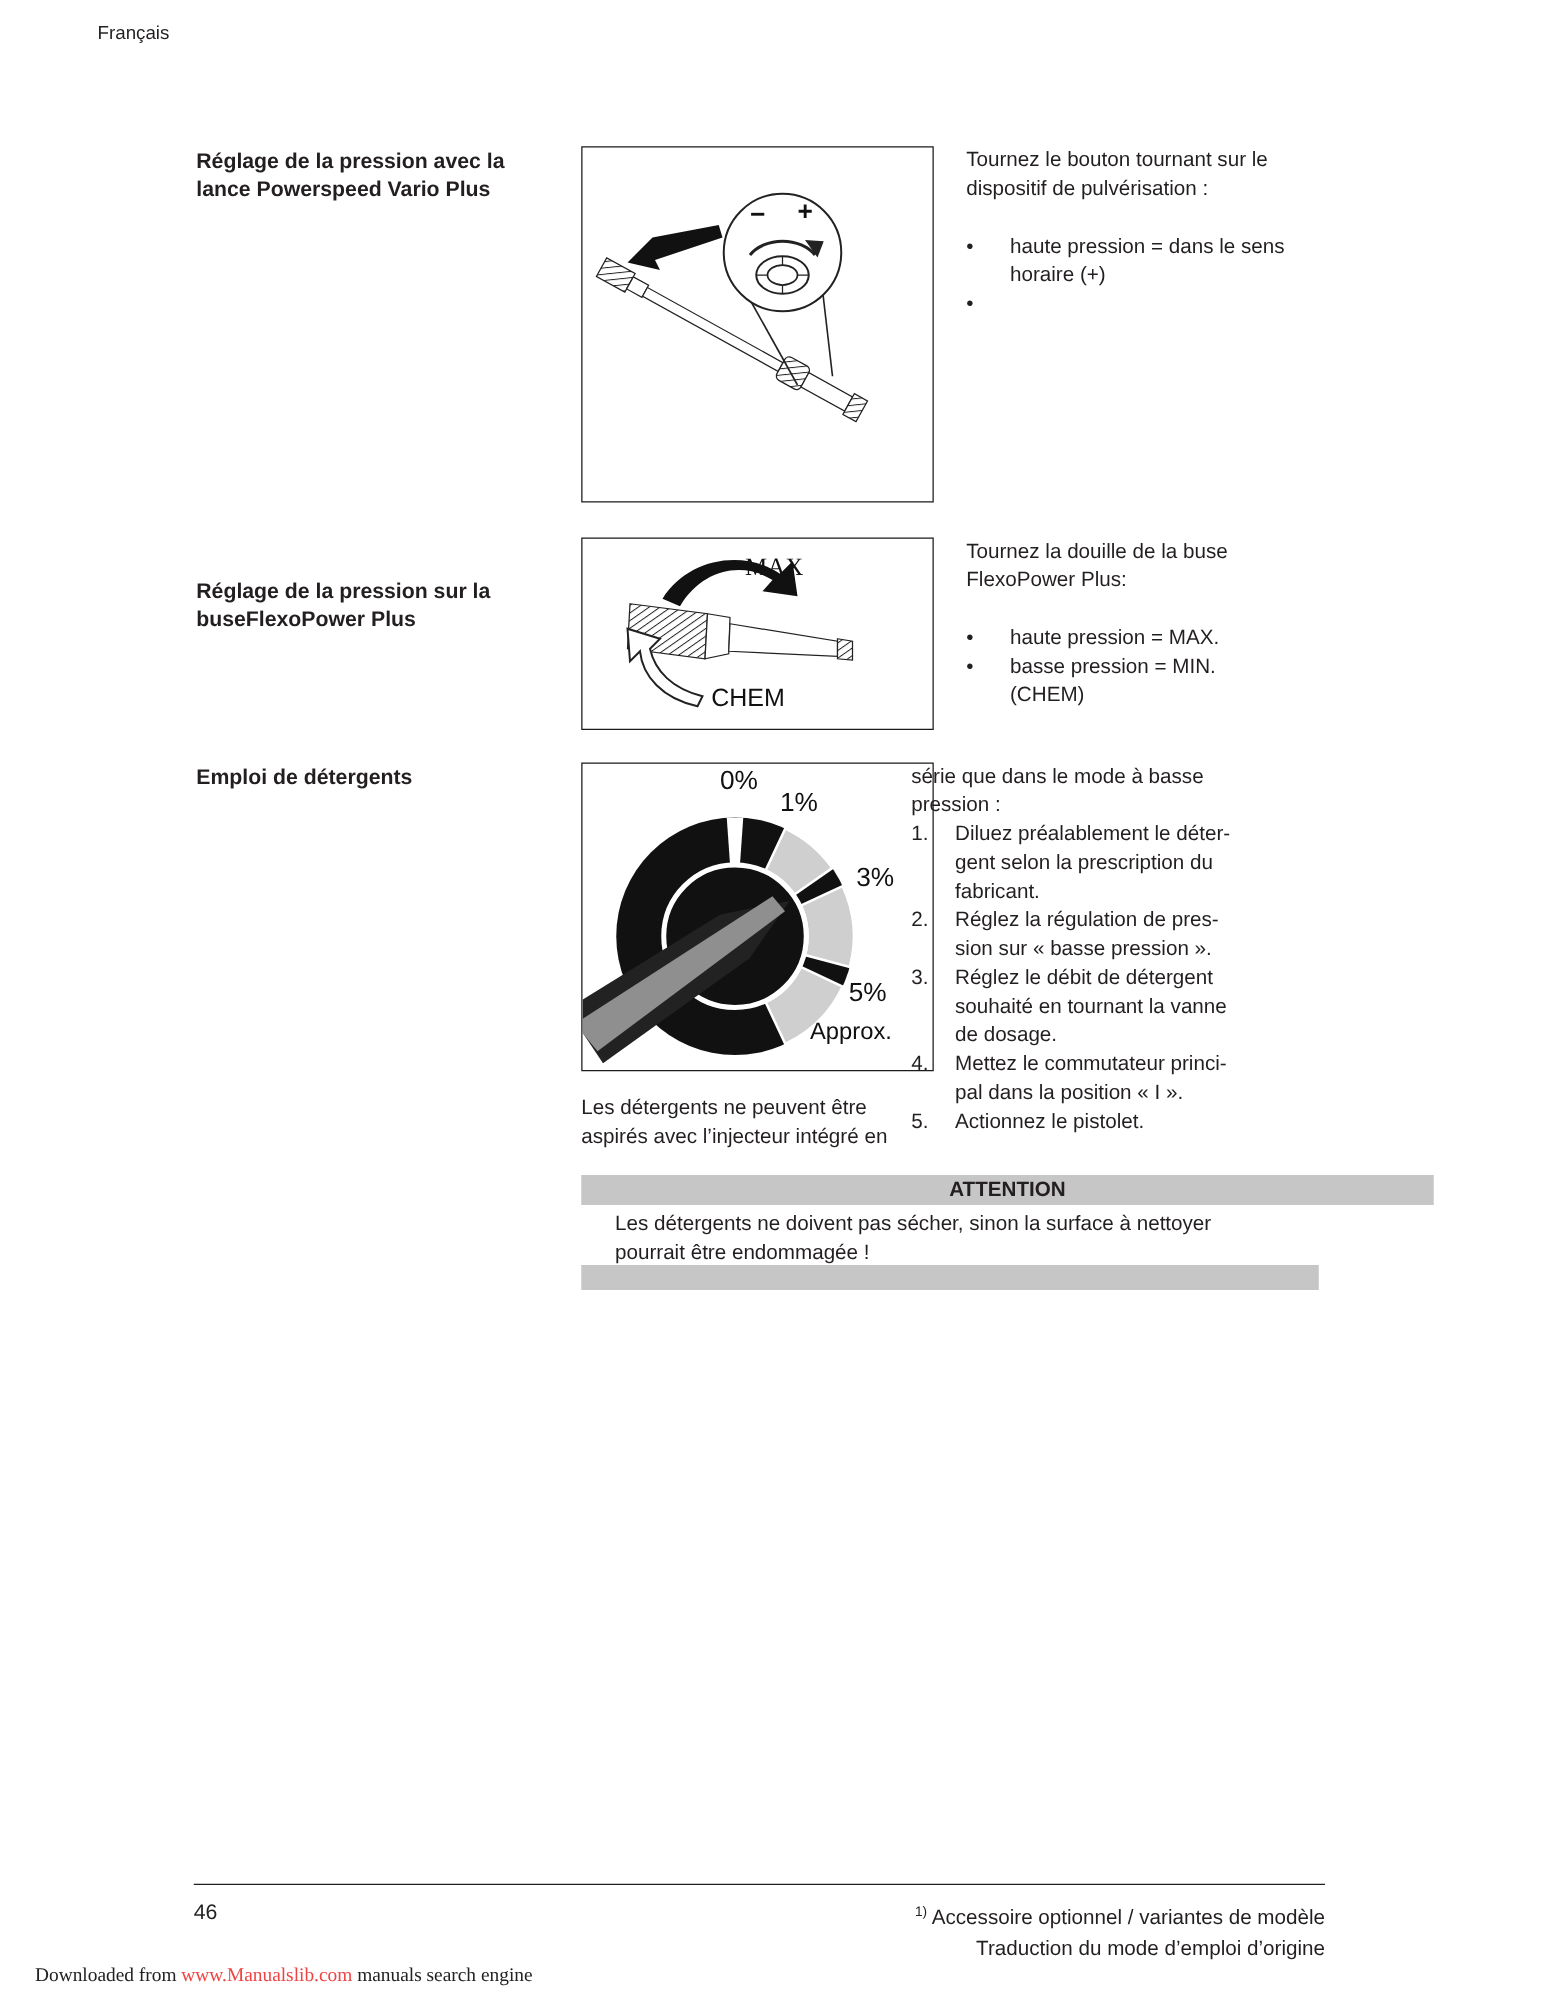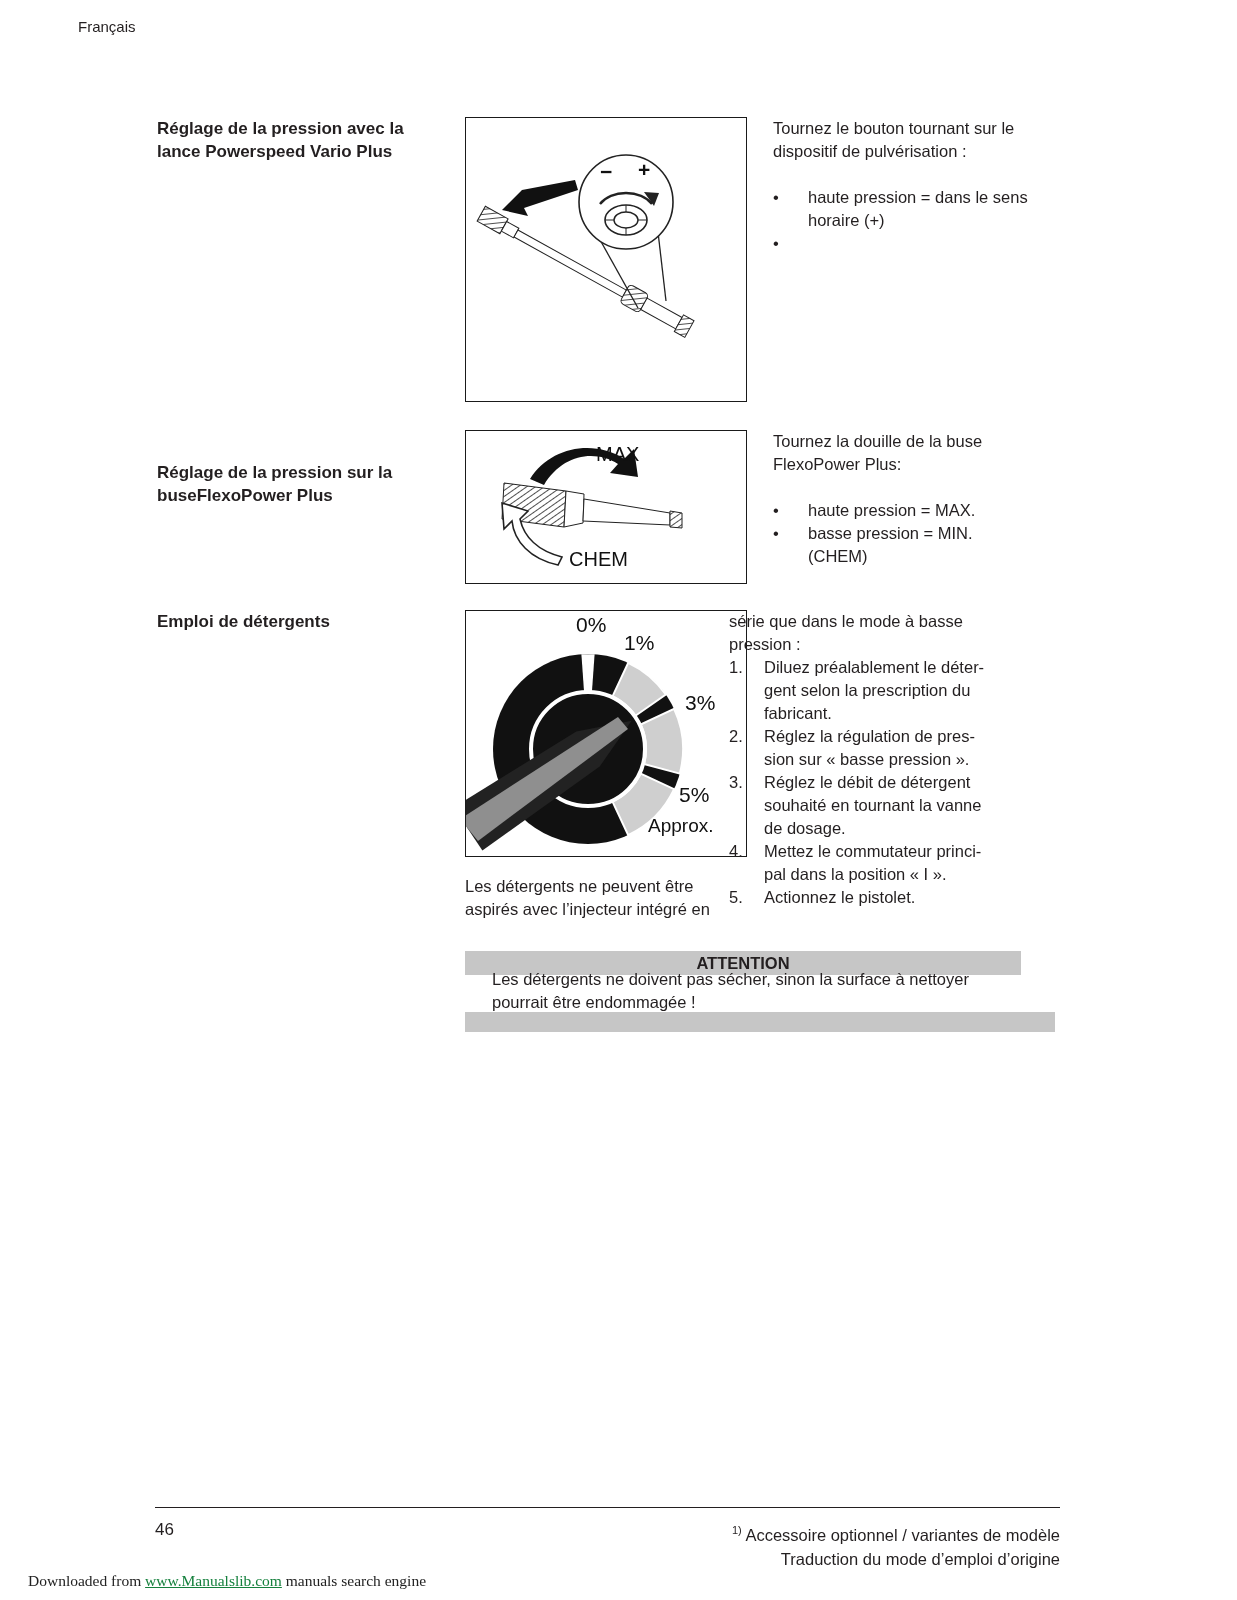--- a/index.html
+++ b/index.html
@@ -22,21 +22,21 @@
   .attn-title {
     background:#c6c6c6; height:24px; line-height:24px; text-align:center;
     font-weight:bold; font-size:16.5px;
   }
   .attn-bar { background:#c6c6c6; height:20px; }
   .rule { border-top:1px solid #231f20; }
   .footer-right { text-align:right; font-size:16.5px; line-height:24px; }
   .footer-right sup { font-size:11px; }
   .pagenum { font-size:17px; }
   .watermark { font-family:"Liberation Serif", serif; font-size:15.5px; color:#222; }
-  .watermark a { color:#15803d; text-decoration:underline; cursor:pointer; }
+  .watermark a { color:#ef4444; cursor:pointer; }
 </style>
 </head>
 <body>
 
 <div class="page">
 
   <div class="abs lang" style="left:78px; top:18px;">Français</div>
 
   <div class="abs heading pre" style="left:157px; top:117px; width:300px;">Réglage de la pression avec la
 lance Powerspeed Vario Plus</div>
@@ -108,21 +108,21 @@
         <polygon points="38,52 100,60 98,96 36,88" fill="url(#hatch2)"></polygon>
         <polygon points="100,60 118,63 117,92 98,96" fill="#fff"></polygon>
         <polygon points="118,68 204,82 204,94 117,90" fill="#fff"></polygon>
         <polygon points="204,80 216,82 216,97 204,96" fill="url(#hatch2)"></polygon>
       </g>
 
       <path d="M64,48 C84,16 128,8 158,28 L168,18 L172,46 L144,42 L152,33 C128,18 96,24 78,54 Z" fill="#111"></path>
 
       <path d="M92,134 C64,128 48,110 46,90 L38,98 L36,72 L62,80 L54,88 C58,106 72,120 96,126 Z" fill="#fff" stroke="#222" stroke-width="1.6"></path>
     </svg>
-    <span class="figlabel" style="left:130px; top:12px; font-size:20px;">MAX</span>
+    <span class="figlabel" style="left:130px; top:12px; font-size:20px;font-family:Liberation Serif, serif;">MAX</span>
     <span class="figlabel" style="left:103px; top:117px; font-size:20px;">CHEM</span>
   </div>
 
   <div class="abs body" style="left:773px; top:430px; width:300px;">
     <div class="pre">Tournez la douille de la buse
 FlexoPower Plus:</div>
     <div class="spacer"></div>
     <div class="li">
       <span class="marker">•</span>
       <span class="pre">haute pression = MAX.</span>
@@ -181,21 +181,21 @@
       <span class="marker">4.</span>
       <span class="pre">Mettez le commutateur princi-
 pal dans la position « I ».</span>
     </div>
     <div class="li">
       <span class="marker">5.</span>
       <span class="pre">Actionnez le pistolet.</span>
     </div>
   </div>
 
-  <div class="abs attn-title" style="left:465px; top:940px; width:556px;margin-top:11px;">ATTENTION</div>
+  <div class="abs attn-title" style="left:465px; top:940px; width:682px;">ATTENTION</div>
   <div class="abs body pre" style="left:492px; top:968px; width:580px;">Les détergents ne doivent pas sécher, sinon la surface à nettoyer
 pourrait être endommagée !</div>
   <div class="abs attn-bar" style="left:465px; top:1012px; width:590px;"></div>
 
   <div class="abs rule" style="left:155px; top:1507px; width:905px;"></div>
   <div class="abs pagenum" style="left:155px; top:1520px;">46</div>
   <div class="abs footer-right" style="left:655px; top:1518px; width:405px;">
     <div><sup>1)</sup><span> Accessoire optionnel / variantes de modèle</span></div>
     <div>Traduction du mode d’emploi d’origine</div>
   </div>

